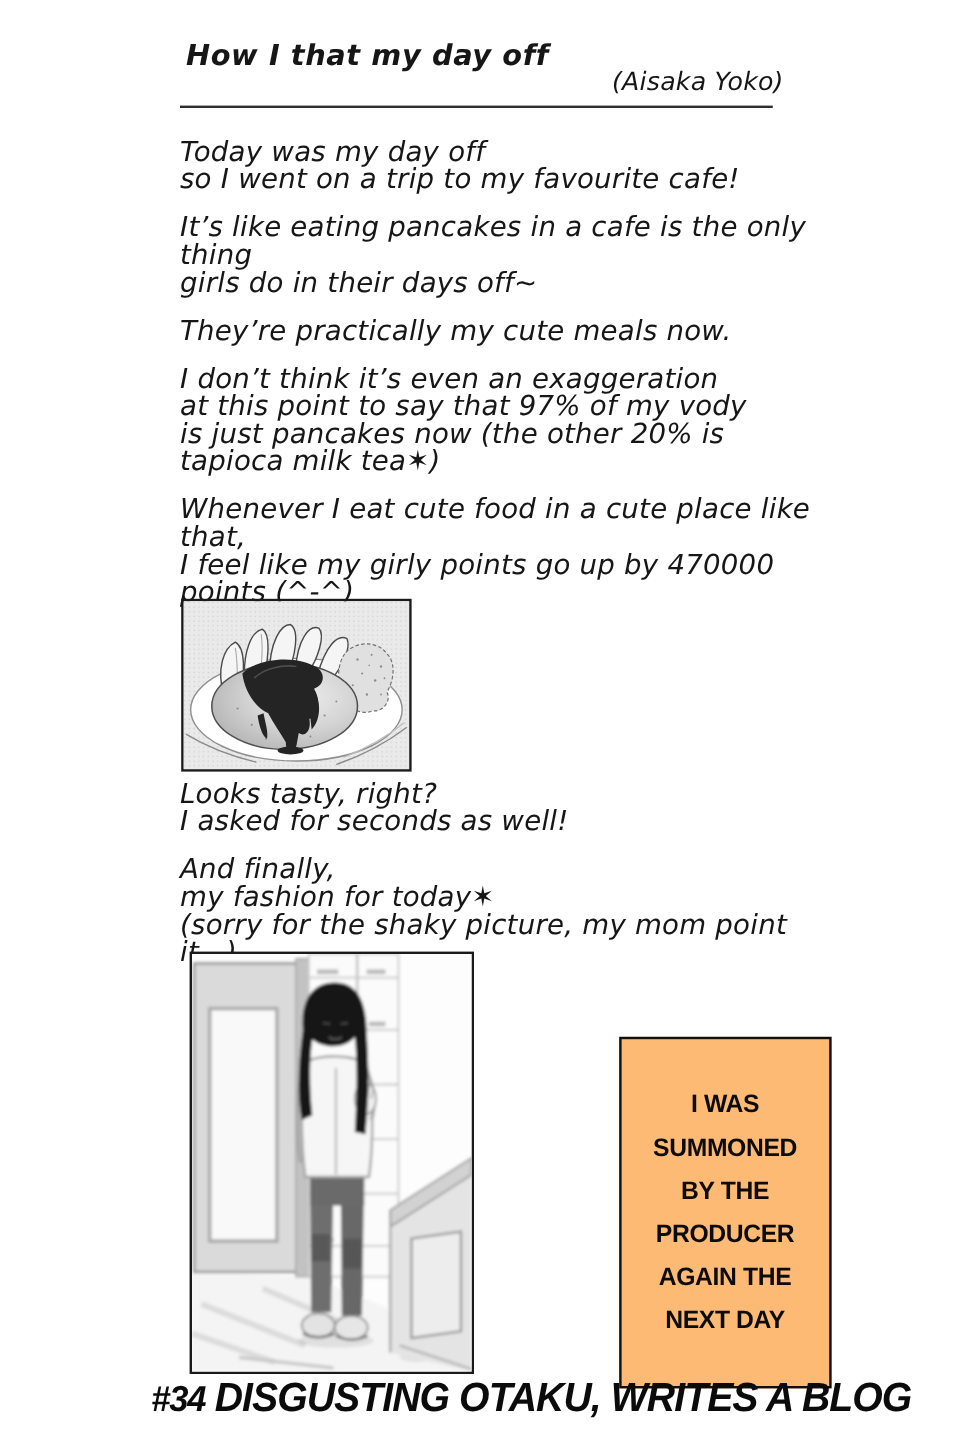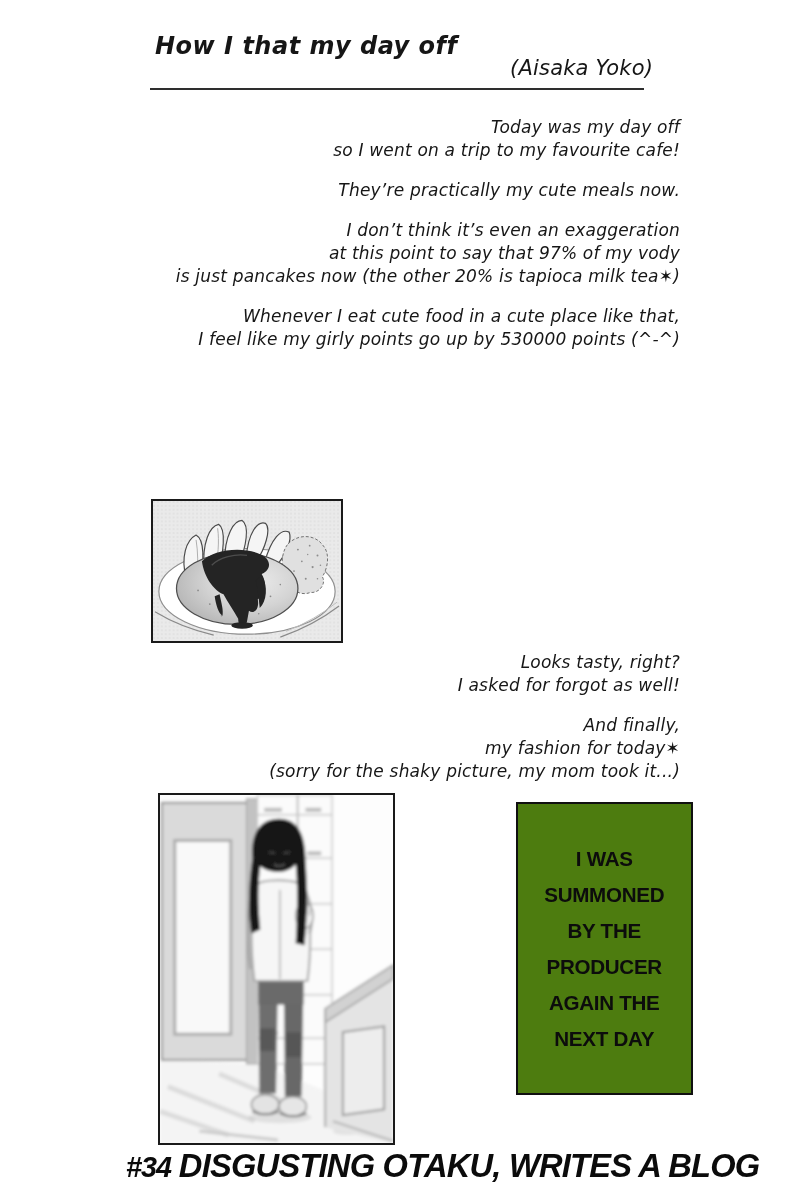--- a/index.html
+++ b/index.html
@@ -2,44 +2,44 @@
 <html><head>
 <meta charset="utf-8">
 <style>
   html,body{margin:0;padding:0;background:#ffffff;}
   .page{
     position:relative;width:800px;height:1200px;background:#ffffff;
     overflow:hidden;color:#161616;
     font-family:"DejaVu Sans",sans-serif;
   }
   
-  .hand{font-style:italic;letter-spacing:.2px;text-align:right;}
+  .hand{font-style:italic;letter-spacing:.2px;}
   .blog-title{
     position:absolute;left:155px;top:32px;font-size:24px;font-weight:bold;
     font-style:italic;letter-spacing:.5px;margin:0;
   }
   .blog-author{
     position:absolute;left:510px;top:56px;font-size:21px;font-style:italic;
   }
   .rule{
     position:absolute;left:150px;top:88px;width:494px;height:2px;background:#2e2e2e;
   }
-  .body-block{position:absolute;left:150px;width:530px;font-size:17px;line-height:23px;}
+  .body-block{position:absolute;left:150px;width:530px;font-size:23px;line-height:23px;}
   .body-block p{white-space:pre-line;margin:0 0 17px 0;}
   .block-top{top:116px;}
   .block-bottom{top:651px;}
   
   figure{margin:0;padding:0;position:absolute;}
   .steak-figure{left:151px;top:499px;width:192px;height:144px;border:2px solid #1a1a1a;box-sizing:border-box;}
   .fashion-figure{left:158px;top:793px;width:237px;height:352px;border:2px solid #1a1a1a;box-sizing:border-box;}
   figure svg{display:block;width:100%;height:100%;}
   
   .narration-box{
-    position:absolute;left:516px;top:802px;width:177px;height:293px;
-    border:2.5px solid #101010;box-sizing:border-box;background:#4d7c0f;
+    position:absolute;left:516px;top:864px;width:177px;height:293px;
+    border:2.5px solid #101010;box-sizing:border-box;background:#fdba74;
     display:flex;align-items:center;justify-content:center;
   }
   .narration-text{
     font-family:"Liberation Sans",sans-serif;font-weight:700;
     font-size:21px;line-height:36px;text-align:center;white-space:pre-line;
     letter-spacing:-.3px;color:#0c0c0c;transform:scaleX(.98);
   }
   
   .chapter-footer{
     position:absolute;left:126px;top:1146px;white-space:nowrap;
@@ -54,26 +54,28 @@
 
 <div class="page">
 
   <h1 class="blog-title">How I that my day off</h1>
   <div class="blog-author hand">(Aisaka Yoko)</div>
   <div class="rule"></div>
 
   <div class="body-block block-top hand">
     <p>Today was my day off
 so I went on a trip to my favourite cafe!</p>
+    <p>It’s like eating pancakes in a cafe is the only thing
+girls do in their days off~</p>
     <p>They’re practically my cute meals now.</p>
     <p>I don’t think it’s even an exaggeration
 at this point to say that 97% of my vody
 is just pancakes now (the other 20% is tapioca milk tea✶)</p>
     <p>Whenever I eat cute food in a cute place like that,
-I feel like my girly points go up by 530000 points (^-^)</p>
+I feel like my girly points go up by 470000 points (^-^)</p>
   </div>
 
   <figure class="steak-figure" aria-label="Photo of a hamburg steak covered in dark sauce on a white plate with potato wedges and a croquette">
     <svg viewBox="0 0 192 144" preserveAspectRatio="none">
       <defs>
         <pattern id="ht" patternUnits="userSpaceOnUse" width="4" height="4">
           <circle cx="1" cy="1" r="0.7" fill="#d2d2d2"></circle>
         </pattern>
         <radialGradient id="pgrad" cx="0.62" cy="0.4" r="0.8">
           <stop offset="0%" stop-color="#ececec"></stop>
@@ -130,24 +132,24 @@
         <path d="M111,76 C118,88 116,103 109,110 C108,101 107,90 105,82 Z"></path>
         <ellipse cx="91" cy="128" rx="11" ry="3.4"></ellipse>
         <path d="M68,96 C70,106 72,112 71,118 C67,116 64,106 63,98 Z"></path>
         <path d="M60,66 C68,58 84,54 96,56" fill="none" stroke="#4d4d4d" stroke-width="1.4"></path>
       </g>
     </svg>
   </figure>
 
   <div class="body-block block-bottom hand">
     <p>Looks tasty, right?
-I asked for forgot as well!</p>
+I asked for seconds as well!</p>
     <p>And finally,
 my fashion for today✶
-(sorry for the shaky picture, my mom took it...)</p>
+(sorry for the shaky picture, my mom point it...)</p>
   </div>
 
   <figure class="fashion-figure" aria-label="Blurry photo of a girl with long black hair in a white hoodie and dark cargo pants waving in a hallway">
     <svg viewBox="0 0 237 352" preserveAspectRatio="none">
       <defs>
         <filter id="shaky" x="-5%" y="-5%" width="110%" height="110%">
           <feGaussianBlur stdDeviation="1.4"></feGaussianBlur>
         </filter>
       </defs>
       <rect width="237" height="352" fill="#fdfdfd"></rect>

